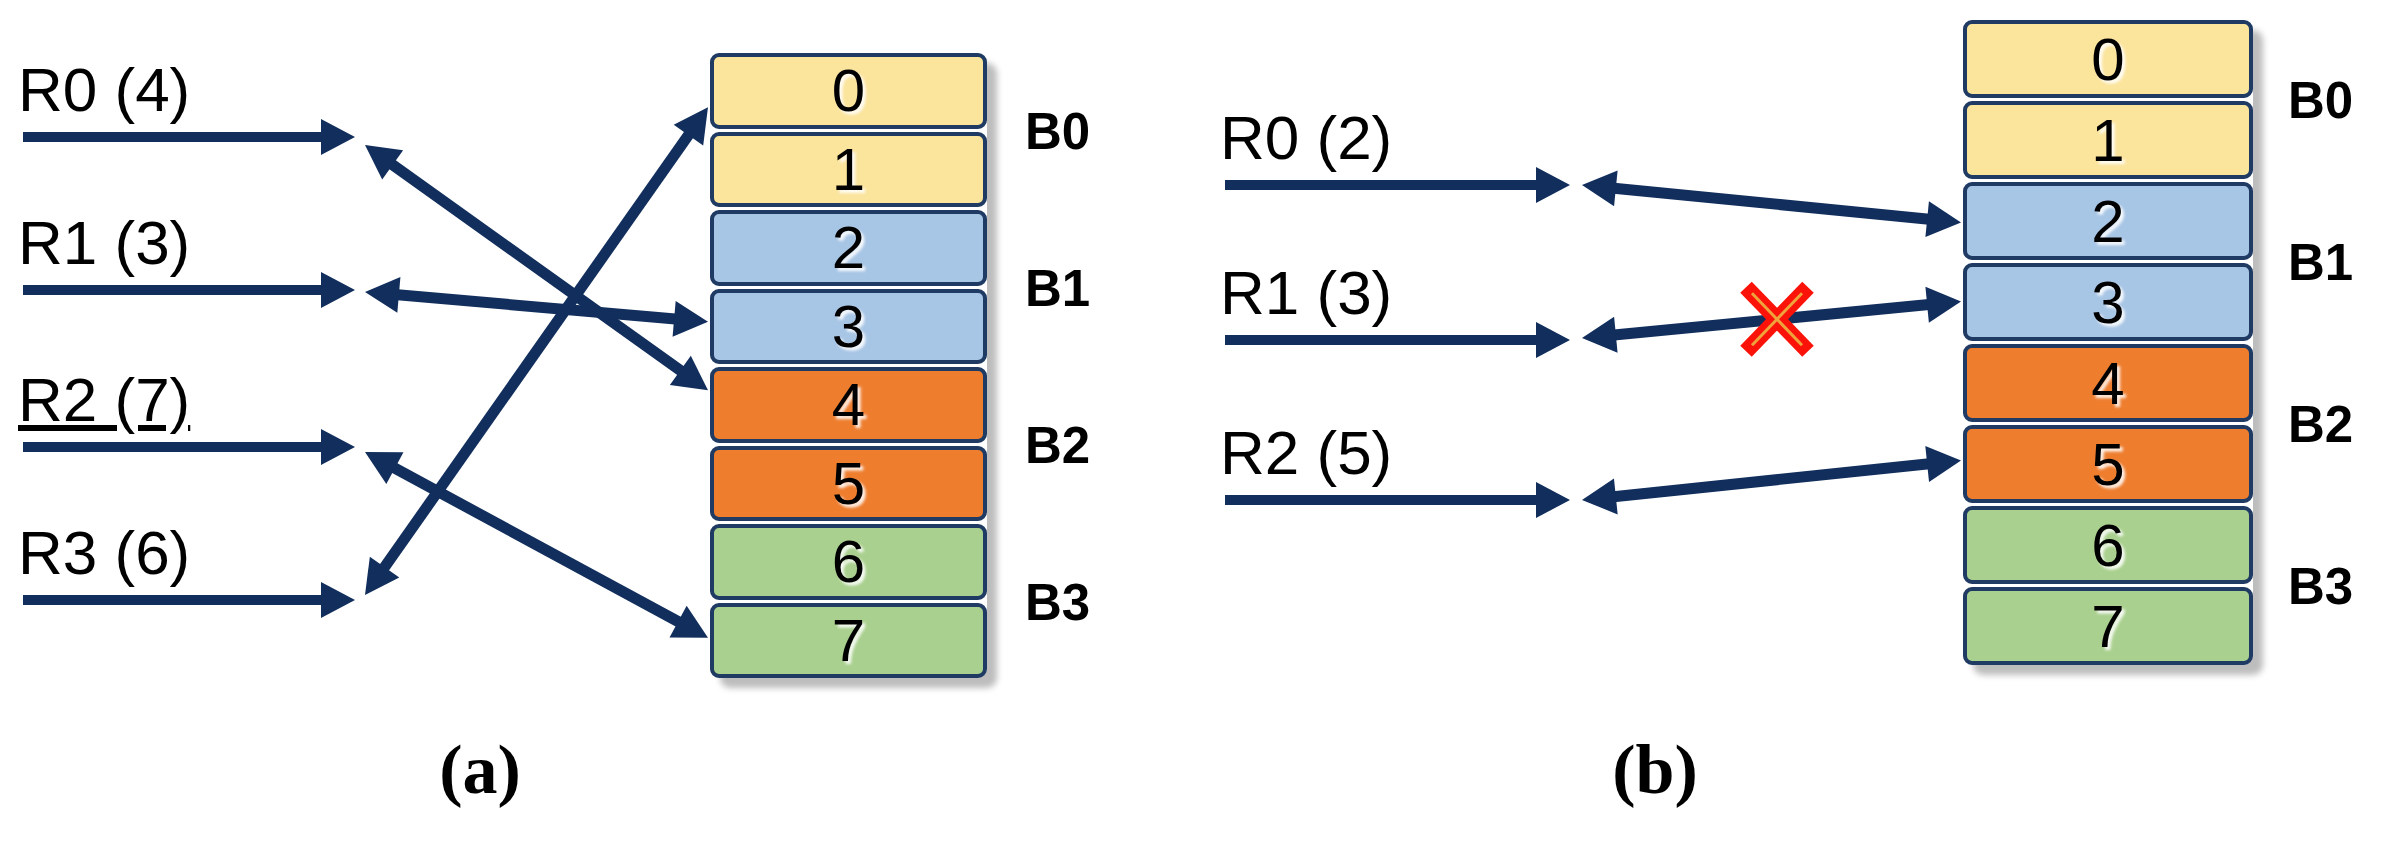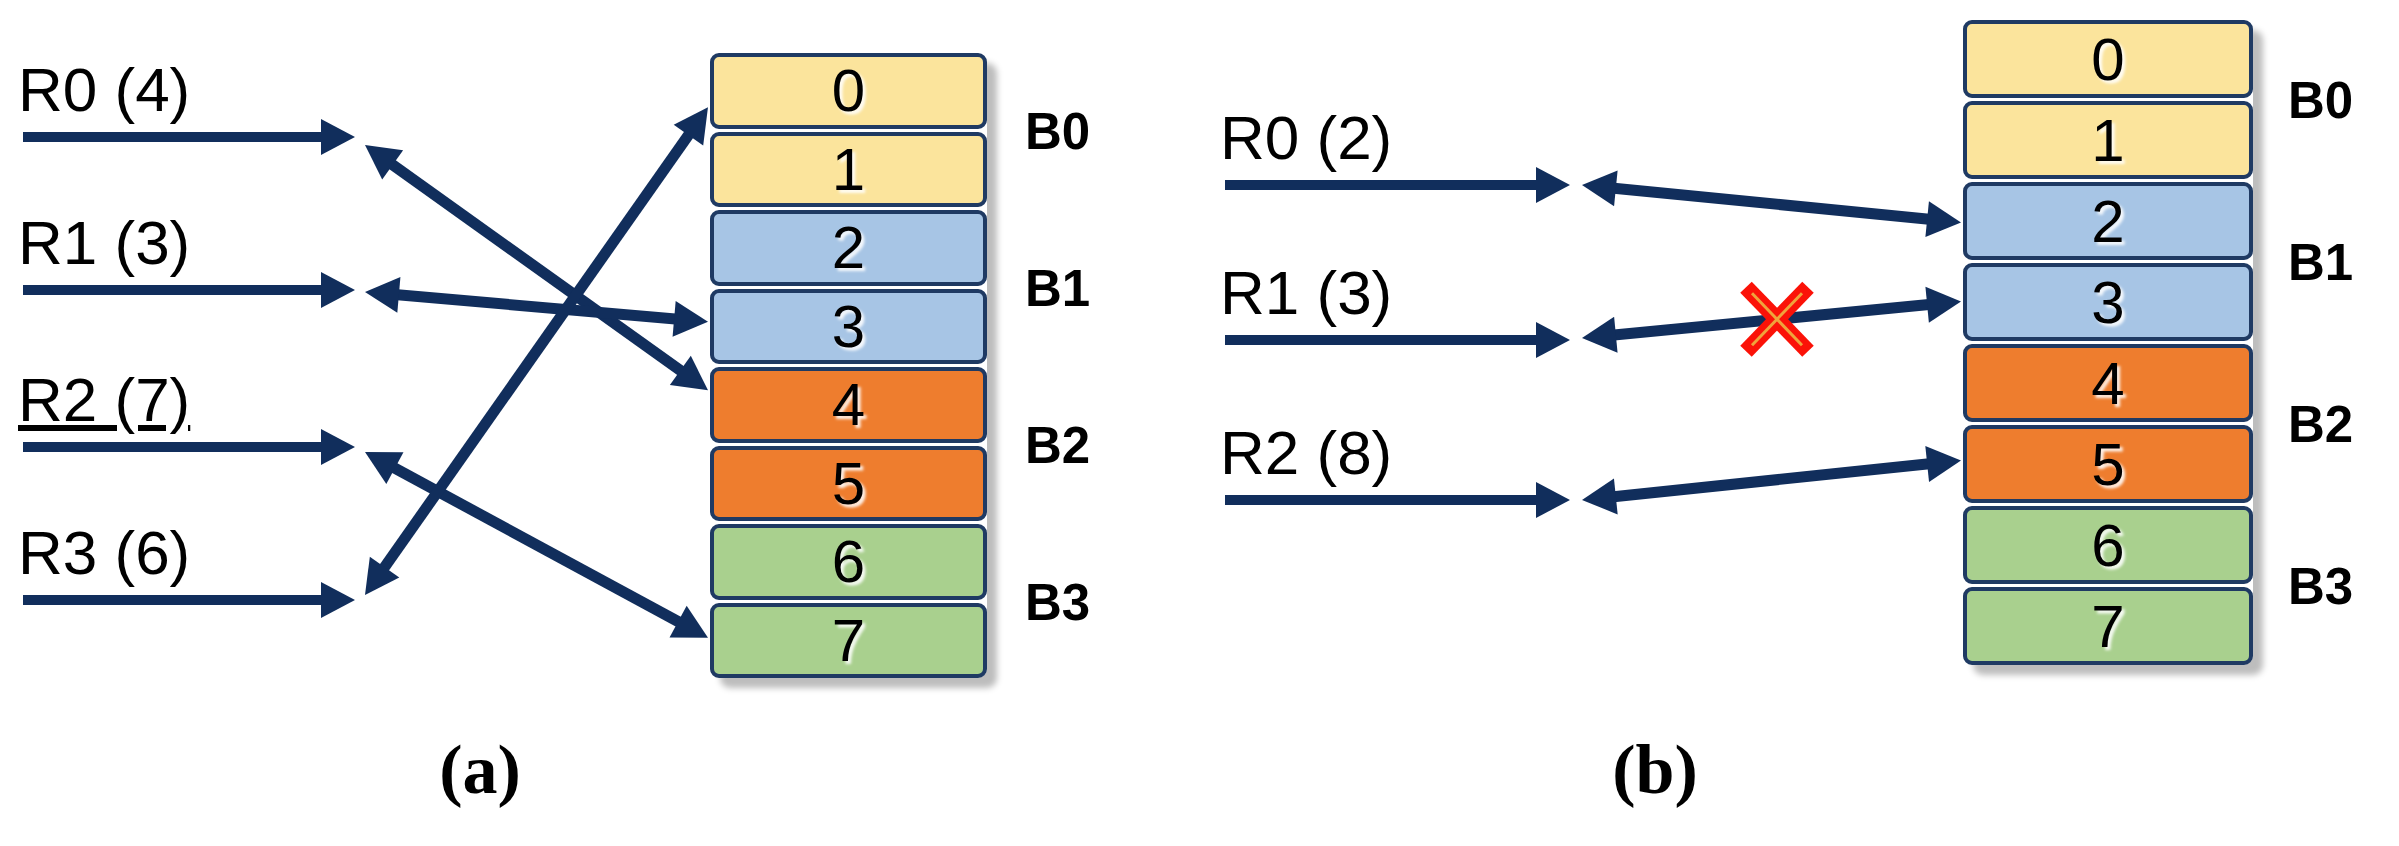--- a/index.html
+++ b/index.html
@@ -97,21 +97,21 @@
         <div class="mem-cell" style="height: 75.5px; background: rgb(169, 208, 142); border-color: rgb(31, 58, 99);">7</div>
       </div>
       <div class="bank-label" style="left: 1025px; top: 95.5px;">B0</div>
       <div class="bank-label" style="left: 1025px; top: 252.5px;">B1</div>
       <div class="bank-label" style="left: 1025px; top: 409.5px;">B2</div>
       <div class="bank-label" style="left: 1025px; top: 566.5px;">B3</div>
     </section>
   <section class="panel" id="panel-b">
       <div class="req-label" style="left: 1220px; top: 105px; text-align: center;">R0 (2)</div>
       <div class="req-label" style="left: 1220px; top: 260px;">R1 (3)</div>
-      <div class="req-label" style="left: 1220px; top: 420px;">R2 (8)</div>
+      <div class="req-label" style="left: 1220px; top: 420px;">R2 (5)</div>
       <div class="mem-table" style="left: 1963px; top: 20px; width: 290px; height: 645px;">
         <div class="mem-cell" style="height: 78px; background: rgb(251, 228, 156); border-color: rgb(31, 58, 99);">0</div>
         <div class="mem-cell" style="height: 78px; background: rgb(251, 228, 156); border-color: rgb(31, 58, 99);">1</div>
         <div class="mem-cell" style="height: 78px; background: rgb(167, 197, 229); border-color: rgb(31, 58, 99);">2</div>
         <div class="mem-cell" style="height: 78px; background: rgb(167, 197, 229); border-color: rgb(31, 58, 99);">3</div>
         <div class="mem-cell" style="height: 78px; background: rgb(238, 125, 46); border-color: rgb(31, 58, 99);">4</div>
         <div class="mem-cell" style="height: 78px; background: rgb(238, 125, 46); border-color: rgb(31, 58, 99);">5</div>
         <div class="mem-cell" style="height: 78px; background: rgb(169, 208, 142); border-color: rgb(31, 58, 99);">6</div>
         <div class="mem-cell" style="height: 78px; background: rgb(169, 208, 142); border-color: rgb(31, 58, 99);">7</div>
       </div>

